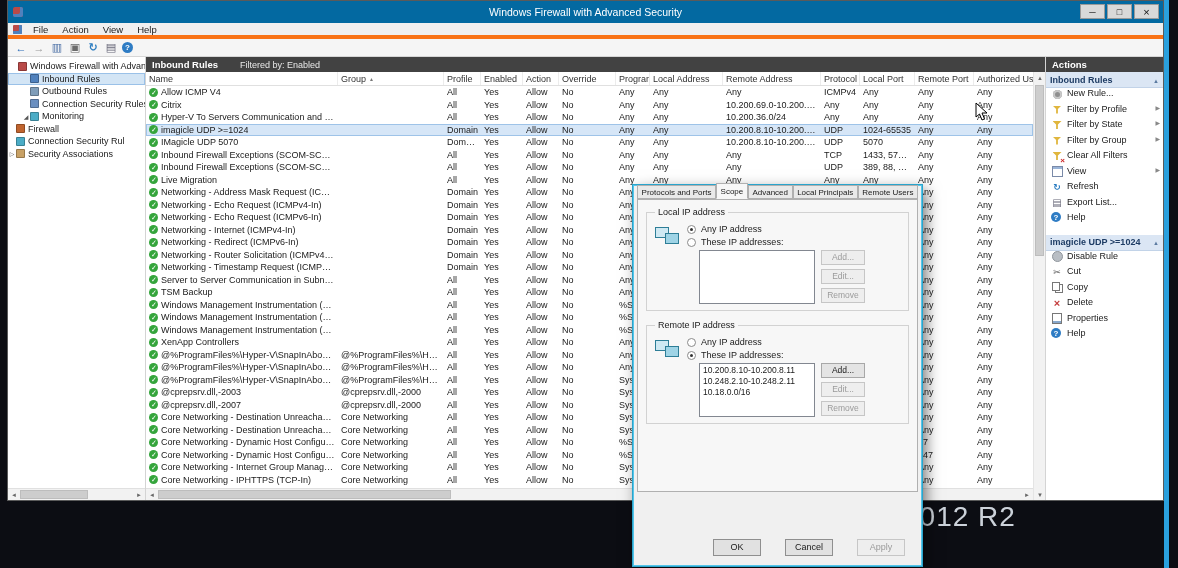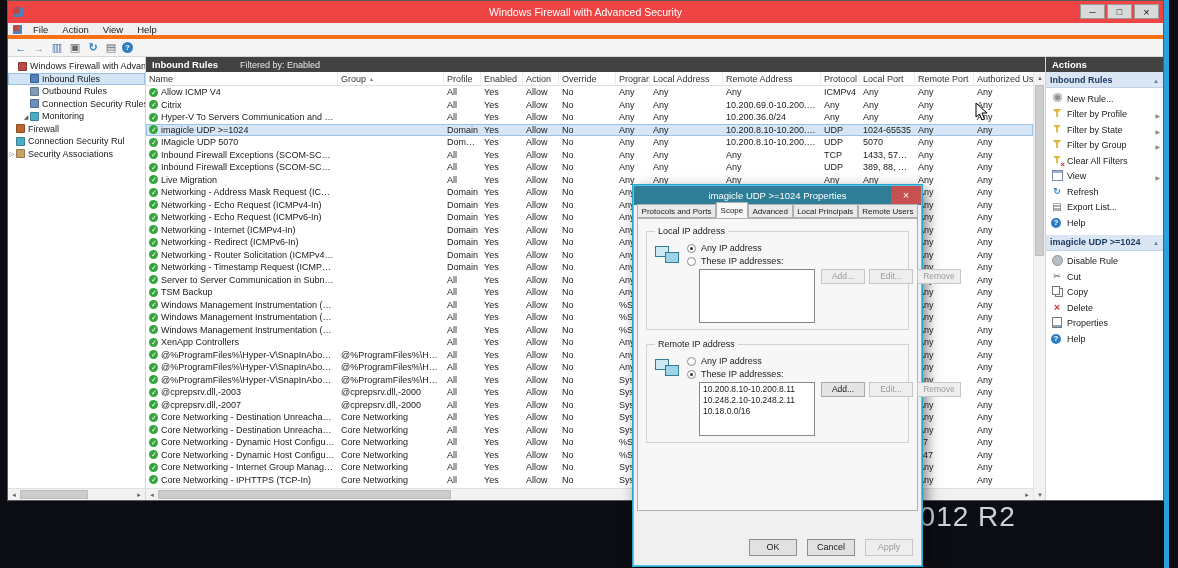--- a/index.html
+++ b/index.html
@@ -5,21 +5,21 @@
   *{margin:0;padding:0;box-sizing:border-box}
   html,body{width:1178px;height:568px;overflow:hidden}
   body{position:relative;background:#0c0d13;font-family:"Liberation Sans","DejaVu Sans",sans-serif;font-size:9px;color:#1a1a1a}
 
   
   .bg-strip{position:absolute;left:1164px;top:0;width:5px;height:568px;background:#2aa0dd;z-index:0}
   .watermark{position:absolute;left:903px;top:501px;font-size:28px;color:#ccd2da;letter-spacing:1px;z-index:1}
 
   
   .window{position:absolute;left:7px;top:0;width:1157px;height:501px;background:#f0f0f0;border:1px solid #5a5a5a;z-index:2;display:flex;flex-direction:column}
-  .titlebar{height:22px;background:#ef4444;color:#fff;display:flex;align-items:center;position:relative;flex:none}
+  .titlebar{height:22px;background:#0369a1;color:#fff;display:flex;align-items:center;position:relative;flex:none}
   .app-icon{width:10px;height:10px;margin-left:5px;background:#b94a48;border-radius:2px;box-shadow:inset -3px -3px 0 #4f81bd}
   .tb-title{position:absolute;left:0;right:0;text-align:center;font-size:10.5px}
   .cap-btns{position:absolute;right:4px;top:3px;display:flex;gap:2px}
   .cap{width:25px;height:15px;background:#d9d9d9;border:1px solid #9a9a9a;display:flex;align-items:center;justify-content:center;font-size:9px;color:#111}
   .cap-min::before{content:"─"}
   .cap-max::before{content:"□"}
   .cap-close::before{content:"×";font-size:11px}
 
   .menubar{height:16px;background:#f0f0f0;border-bottom:4px solid #f97316;display:flex;align-items:center;flex:none}
   .menu-icon{width:9px;height:9px;margin:0 4px 0 5px;background:#b94a48;border-radius:1px;box-shadow:inset -3px -3px 0 #4f81bd}
@@ -99,21 +99,21 @@
   .grid-head>span:nth-of-type(12),.row>span:nth-of-type(12){width:59px}
   .grid-head>span:nth-of-type(13),.row>span:nth-of-type(13){width:62px}
 
   
   .actions{width:118px;background:#fff;border-left:1px solid #d4d4d4;flex:none;overflow:hidden}
   .actions-titlebar{height:15px;background:#424242;color:#fff;font-size:9.5px;font-weight:bold;display:flex;align-items:center;padding-left:6px}
   .act-header{height:16px;background:#dbe6f4;border-bottom:1px solid #c2d3e8;display:flex;align-items:center;padding:0 4px;font-weight:bold;color:#1e3c64}
   .act-header .hdr-label{flex:1;overflow:hidden;white-space:nowrap}
   .collapse-arrow::before{content:"▲";font-size:6px;color:#5a7aa0}
   .act-gap{height:7px}
-  .act-item{height:15.5px;display:flex;align-items:flex-end;padding-left:5px;padding-right:3px}
+  .act-item{height:15.5px;display:flex;align-items:flex-start;padding-left:5px;padding-right:3px}
   .act-item .lbl{flex:1;overflow:hidden;white-space:nowrap}
   .sub-arrow{visibility:hidden;font-size:6px;color:#888}
   .act-item.has-sub .sub-arrow{visibility:visible}
   .ai{width:12px;height:12px;flex:0 0 12px;display:flex;align-items:center;justify-content:center;margin-right:4px;position:relative;font-size:9px}
   .new-rule-icon::before{content:"";width:9px;height:9px;border-radius:50%;background:#8f8f8f;box-shadow:inset 0 0 0 2px #c8c8c8}
   .filter-icon::before,.clear-filters-icon::before{content:"";width:9px;height:8px;background:#e0b63e;clip-path:polygon(0 0,100% 0,60% 45%,60% 100%,40% 100%,40% 45%)}
   .clear-filters-icon::after{content:"×";color:#cc2222;position:absolute;right:-2px;bottom:-3px;font-size:8px;font-weight:bold}
   .view-icon::before{content:"";width:9px;height:9px;background:#fff;border:1px solid #7a8aa8;box-shadow:inset 0 2px 0 #9ab4d8}
   .refresh-icon::before{content:"↻";color:#2b7cc0;font-weight:bold}
   .export-list-icon::before{content:"▤";color:#667;font-size:10px}
@@ -142,24 +142,24 @@
   .net-icon{position:relative;width:26px;height:20px;flex:0 0 26px;margin:4px 6px 0 2px}
   .net-icon::before{content:"";position:absolute;left:0;top:2px;width:12px;height:9px;background:#cfe9f3;border:1px solid #2e7e97}
   .net-icon::after{content:"";position:absolute;left:10px;top:8px;width:12px;height:9px;background:#9fd4e6;border:1px solid #2e7e97}
   .gb-content{flex:1}
   .radio-row{display:flex;align-items:center;margin:3px 0;gap:5px}
   .radio{width:9px;height:9px;border:1px solid #8a8a8a;border-radius:50%;background:#fff;position:relative;flex:0 0 9px}
   .radio.on::after{content:"";position:absolute;left:2px;top:2px;width:3px;height:3px;border-radius:50%;background:#333}
   .list-row{display:flex;margin-left:12px;margin-top:1px}
   .listbox{width:116px;height:54px;background:#fff;border:1px solid #828790;overflow:hidden;padding:1px 3px}
   .lb-item{font-size:8.5px;line-height:11px;white-space:nowrap}
-  .btn-col{display:flex;flex-direction:row;margin-left:6px;gap:4px}
+  .btn-col{display:flex;flex-direction:column;margin-left:6px;gap:4px}
   .sbtn{width:44px;height:15px;font-size:8.5px;background:#e4e4e4;border:1px solid #a8a8a8;text-align:center;line-height:12px}
   .sbtn.disabled{color:#9b9b9b;background:#eee;border-color:#c6c6c6}
-  .dlg-btns{position:absolute;right:8px;bottom:9px;display:flex;gap:10px}
+  .dlg-btns{position:absolute;right:16px;bottom:9px;display:flex;gap:24px}
   .dbtn{width:48px;height:17px;background:#e1e1e1;border:1px solid #8f8f8f;font-size:9px;text-align:center;line-height:15px}
   .dbtn.disabled{color:#9b9b9b;background:#eee;border-color:#c6c6c6}
 
   .cursor{position:absolute;left:975px;top:102px;z-index:300}
 </style>
 </head>
 <body>
 
 <div class="bg-strip"></div>
 <div class="watermark">2012 R2</div>
@@ -1034,24 +1034,20 @@
             <span class="ai help-icon"></span>
             <span class="lbl">Help</span>
             <span class="sub-arrow">▶</span>
           </div>
         </div>
     </div>
   </div>
 </div>
 
 <div class="dialog">
-  <div class="dlg-titlebar">
-    <span>imagicle UDP &gt;=1024 Properties</span>
-    <span class="dlg-close"></span>
-  </div>
 
   <div class="tabs tabs-front">
 
       <span class="tab">Protocols and Ports</span>
 
       <span class="tab active">Scope</span>
 
       <span class="tab">Advanced</span>
 
       <span class="tab">Local Principals</span>

